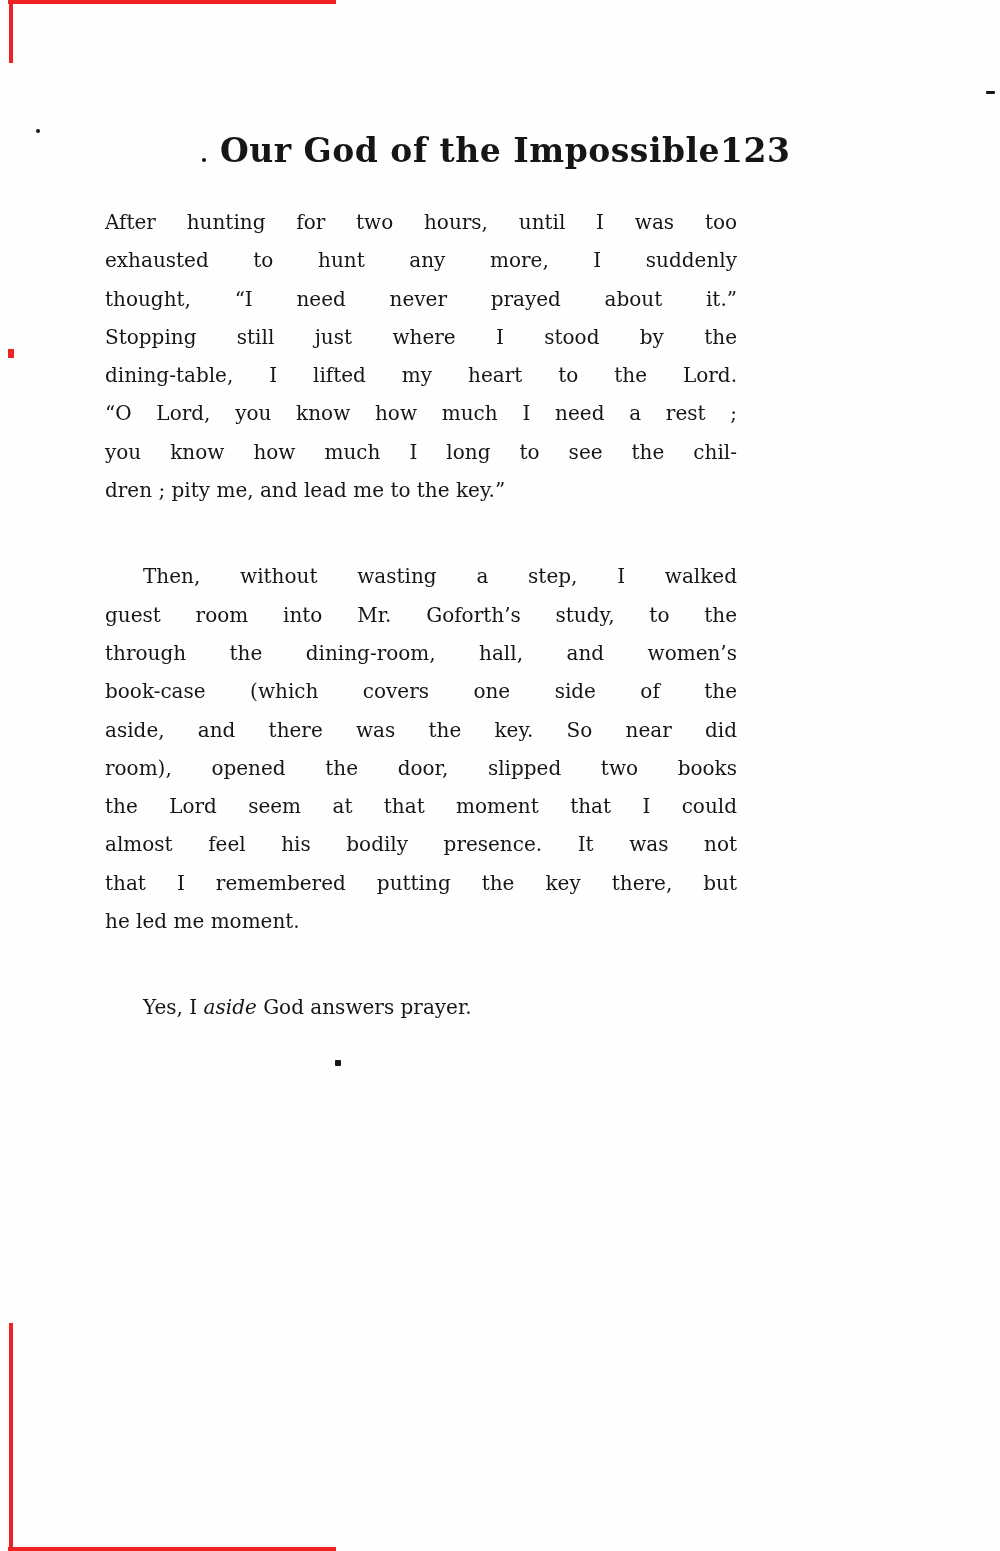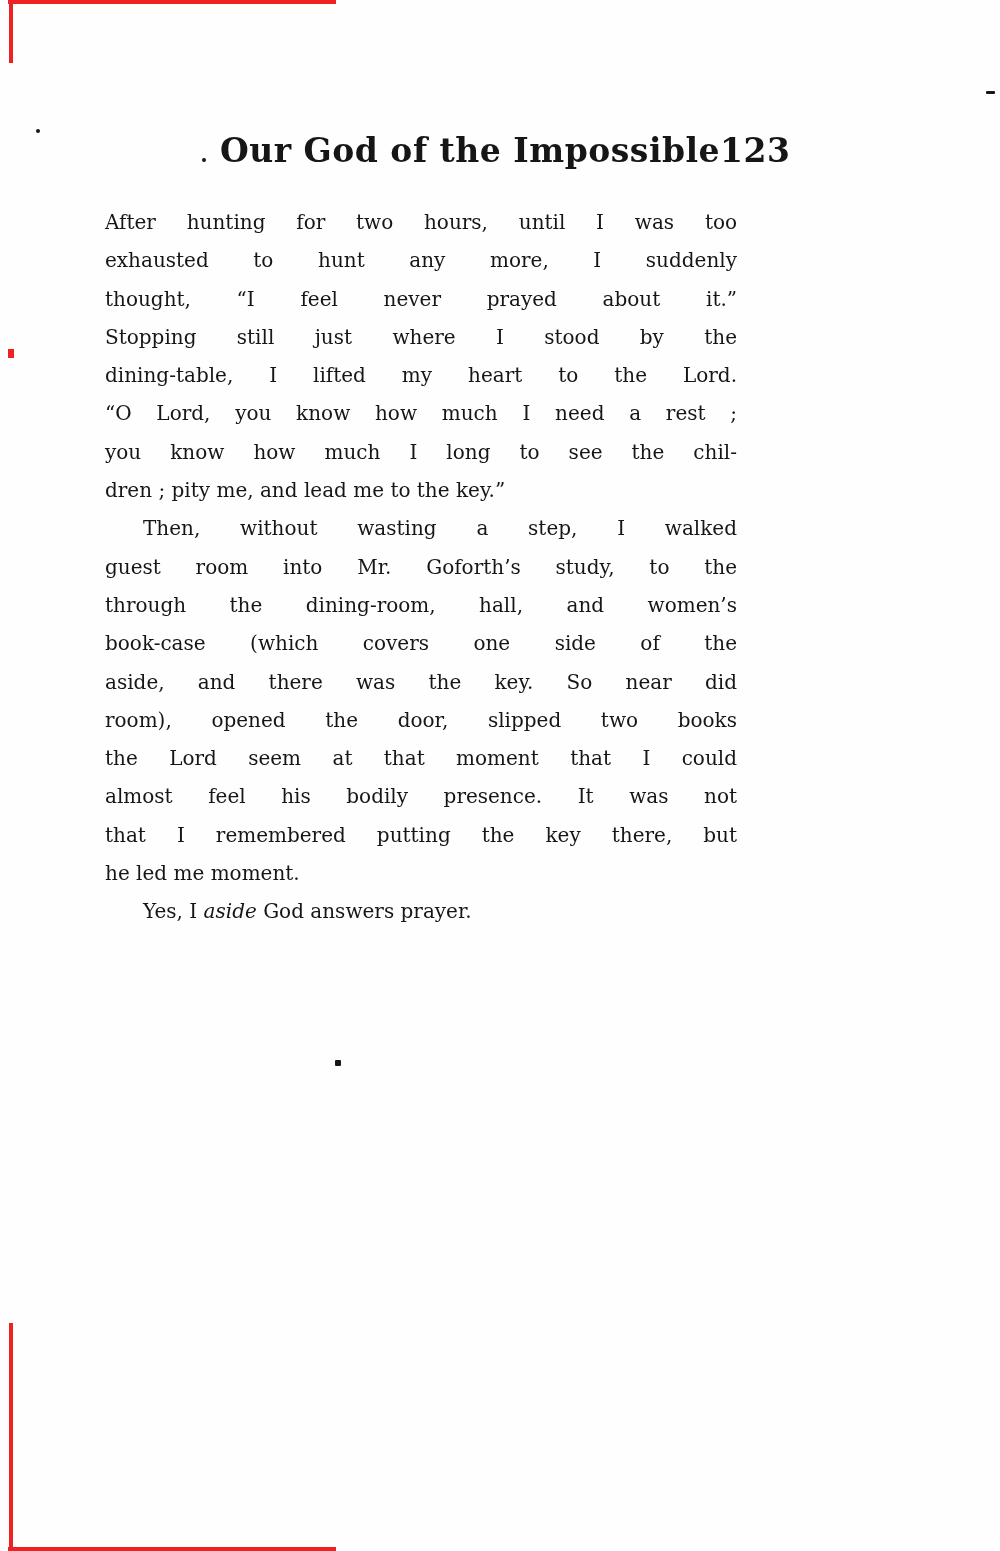--- a/index.html
+++ b/index.html
@@ -36,21 +36,21 @@
   }
   .line {
     height: 38.3px; line-height: 38.3px;
     white-space: nowrap;
   }
   .line.just {
     white-space: normal;
     text-align: justify;
     text-align-last: justify;
   }
-  .line.ind { text-indent: 38px; }
+  .line.ind { text-indent: 38px; margin-top: 48px; }
   .line em { font-style: italic; }
 
   
   .mark { position: absolute; background: var(--red); }
   .mark-top-h       { left: 8px;  top: 0;       width: 328px; height: 4px; }
   .mark-topleft-v   { left: 9px;  top: 0;       width: 4px;   height: 63px; }
   .mark-left-tick   { left: 8px;  top: 349px;   width: 6px;   height: 9px; }
   .mark-botleft-v   { left: 9px;  top: 1323px;  width: 4px;   height: 228px; }
   .mark-bottom-h    { left: 8px;  top: 1547px;  width: 328px; height: 4px; }
 
@@ -78,21 +78,21 @@
   <div class="speck speck-d"></div>
 
   <div class="running-head">
     <span>Our God of the Impossible</span>
     <span>123</span>
   </div>
 
   <div class="body-text">
       <div class="line just">After hunting for two hours, until I was too</div>
       <div class="line just">exhausted to hunt any more, I suddenly</div>
-      <div class="line just">thought, “I feel never prayed about it.”</div>
+      <div class="line just">thought, “I need never prayed about it.”</div>
       <div class="line just">Stopping still just where I stood by the</div>
       <div class="line just">dining-table, I lifted my heart to the Lord.</div>
       <div class="line just">“O Lord, you know how much I need a rest ;</div>
       <div class="line just">you know how much I long to see the chil-</div>
       <div class="line">dren ; pity me, and lead me to the key.”</div>
       <div class="line just ind">Then, without wasting a step, I walked</div>
       <div class="line just">guest room into Mr. Goforth’s study, to the</div>
       <div class="line just">through the dining-room, hall, and women’s</div>
       <div class="line just">book-case (which covers one side of the</div>
       <div class="line just">aside, and there was the key. So near did</div>

